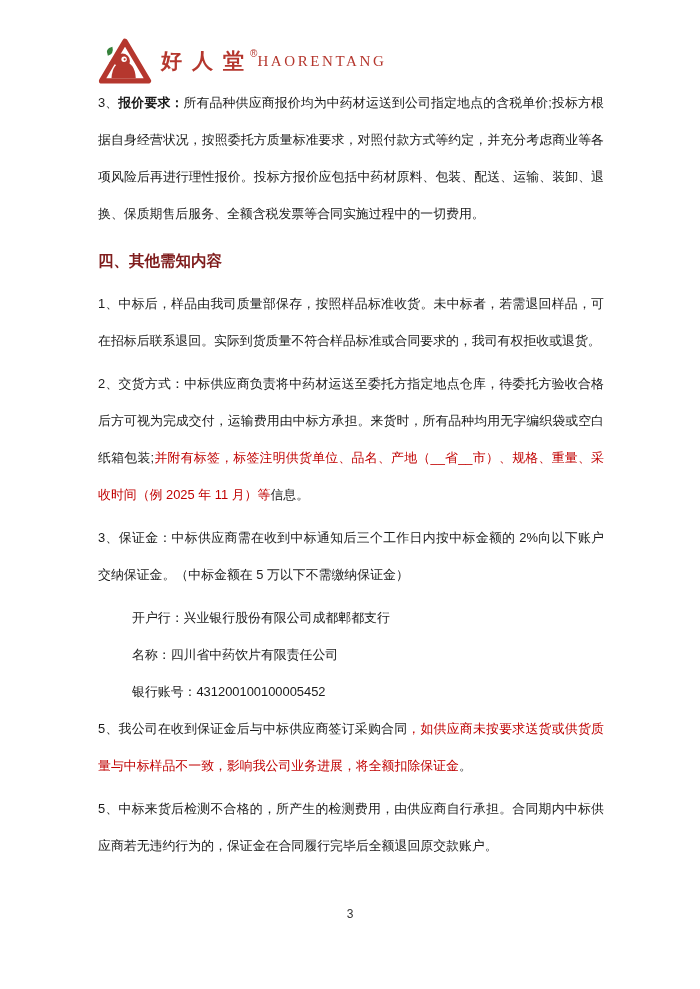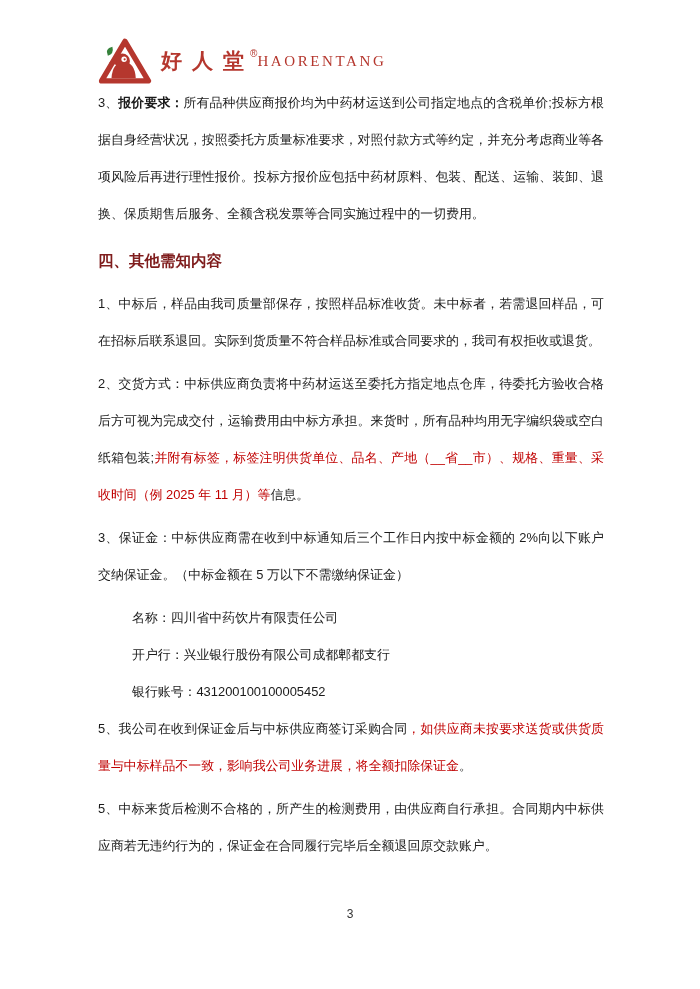--- a/index.html
+++ b/index.html
@@ -123,22 +123,22 @@
 
     <h2 class="section-heading">四、其他需知内容</h2>
 
     <p>1、中标后，样品由我司质量部保存，按照样品标准收货。未中标者，若需退回样品，可在招标后联系退回。实际到货质量不符合样品标准或合同要求的，我司有权拒收或退货。</p>
 
     <p><span>2、交货方式：中标供应商负责将中药材运送至委托方指定地点仓库，待委托方验收合格后方可视为完成交付，运输费用由中标方承担。来货时，所有品种均用无字编织袋或空白纸箱包装;</span><span class="red">并附有标签，标签注明供货单位、品名、产地（__省__市）、规格、重量、采收时间（例 2025 年 11 月）等</span><span>信息。</span></p>
 
     <p>3、保证金：中标供应商需在收到中标通知后三个工作日内按中标金额的 2%向以下账户交纳保证金。（中标金额在 5 万以下不需缴纳保证金）</p>
 
     <div class="bank">
+      <p>开户行：兴业银行股份有限公司成都郫都支行</p>
       <p>名称：四川省中药饮片有限责任公司</p>
-      <p>开户行：兴业银行股份有限公司成都郫都支行</p>
       <p>银行账号：431200100100005452</p>
     </div>
 
     <p><span>5、我公司在收到保证金后与中标供应商签订采购合同</span><span class="red">，如供应商未按要求送货或供货质量与中标样品不一致，影响我公司业务进展，将全额扣除保证金</span><span>。</span></p>
 
     <p>5、中标来货后检测不合格的，所产生的检测费用，由供应商自行承担。合同期内中标供应商若无违约行为的，保证金在合同履行完毕后全额退回原交款账户。</p>
 
   </main>
 
   <footer class="page-footer">

